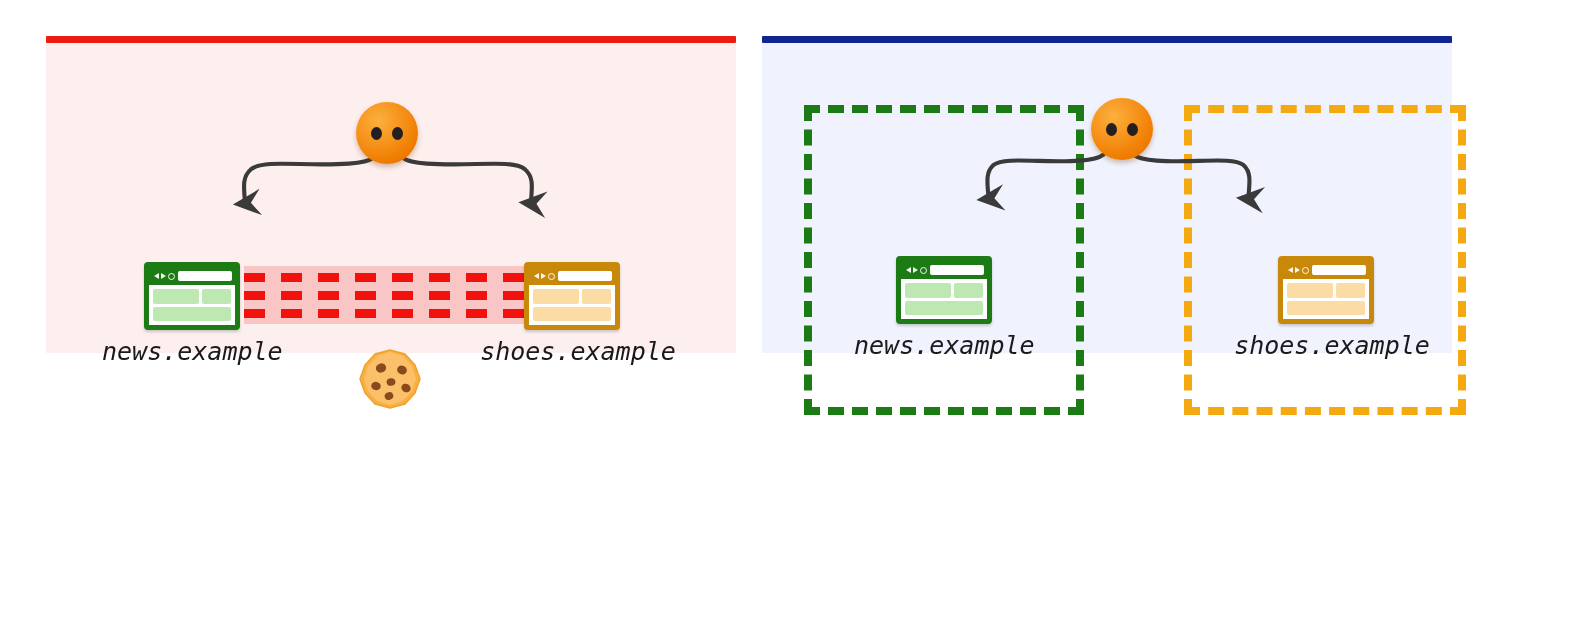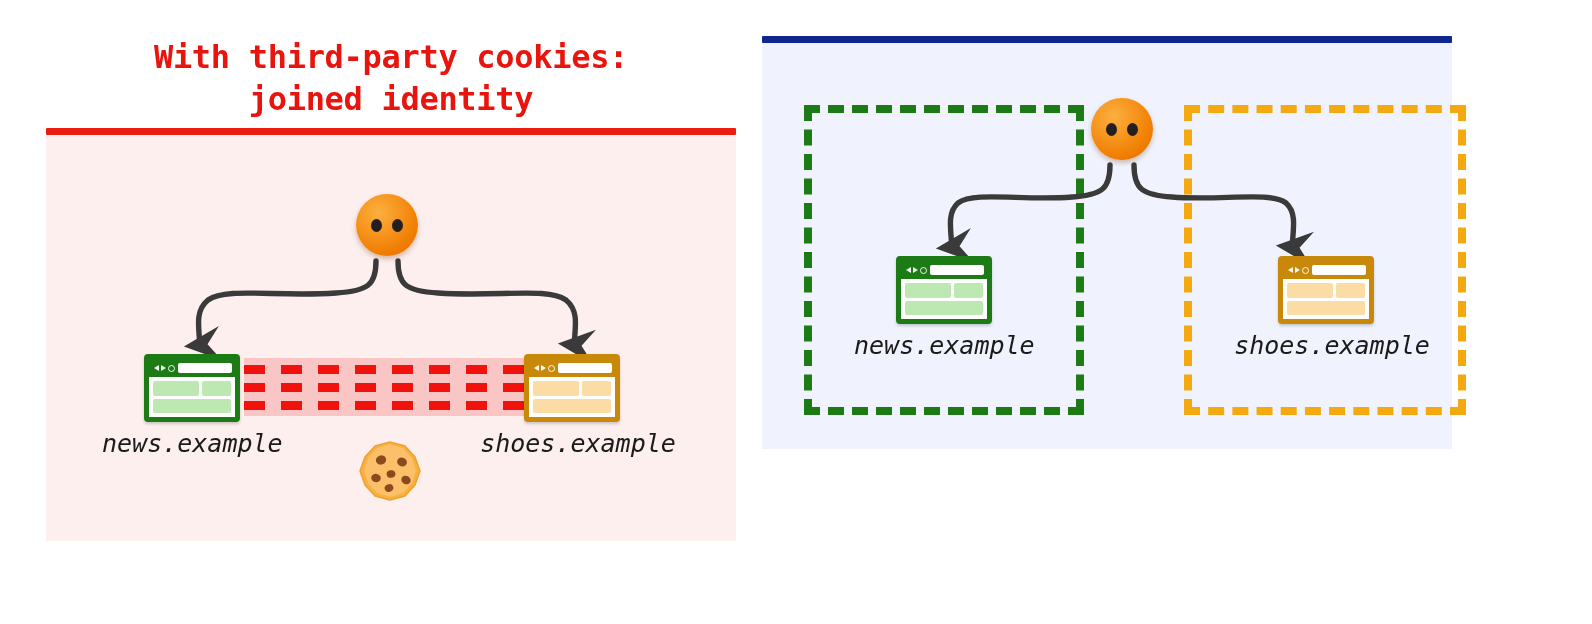--- a/index.html
+++ b/index.html
@@ -46,21 +46,21 @@
     height: 7px;
     width: 100%;
     border-radius: 1px;
   }
   .panel.left  .panel-rule { background: #ed1c10; }
   .panel.right .panel-rule { background: #11258e; }
 
   .panel-body {
     position: relative;
     width: 100%;
-    height: 406px;
+    height: 310px;
   }
   .panel.left  .panel-body { background: #fcefee; }
   .panel.right .panel-body { background: #f0f3fd; }
 
   
   .face {
     position: absolute;
     width: 62px;
     height: 62px;
     border-radius: 50%;
@@ -203,22 +203,20 @@
     overflow: visible;
     pointer-events: none;
   }
 </style>
 </head>
 <body>
 
 <div class="stage">
 
   <div class="panel left">
-    <div class="panel-title">With third-party cookies:
-joined identity</div>
     <div class="panel-rule"></div>
     <div class="panel-body">
 
       <div class="join-band" style="left:198px; top:223px; width:292px; height:58px;">
         <div class="dashrow" style="top:7px;"></div>
         <div class="dashrow" style="top:25px;"></div>
         <div class="dashrow" style="top:43px;"></div>
       </div>
 
       <svg class="svg-layer" viewBox="0 0 690 406">

